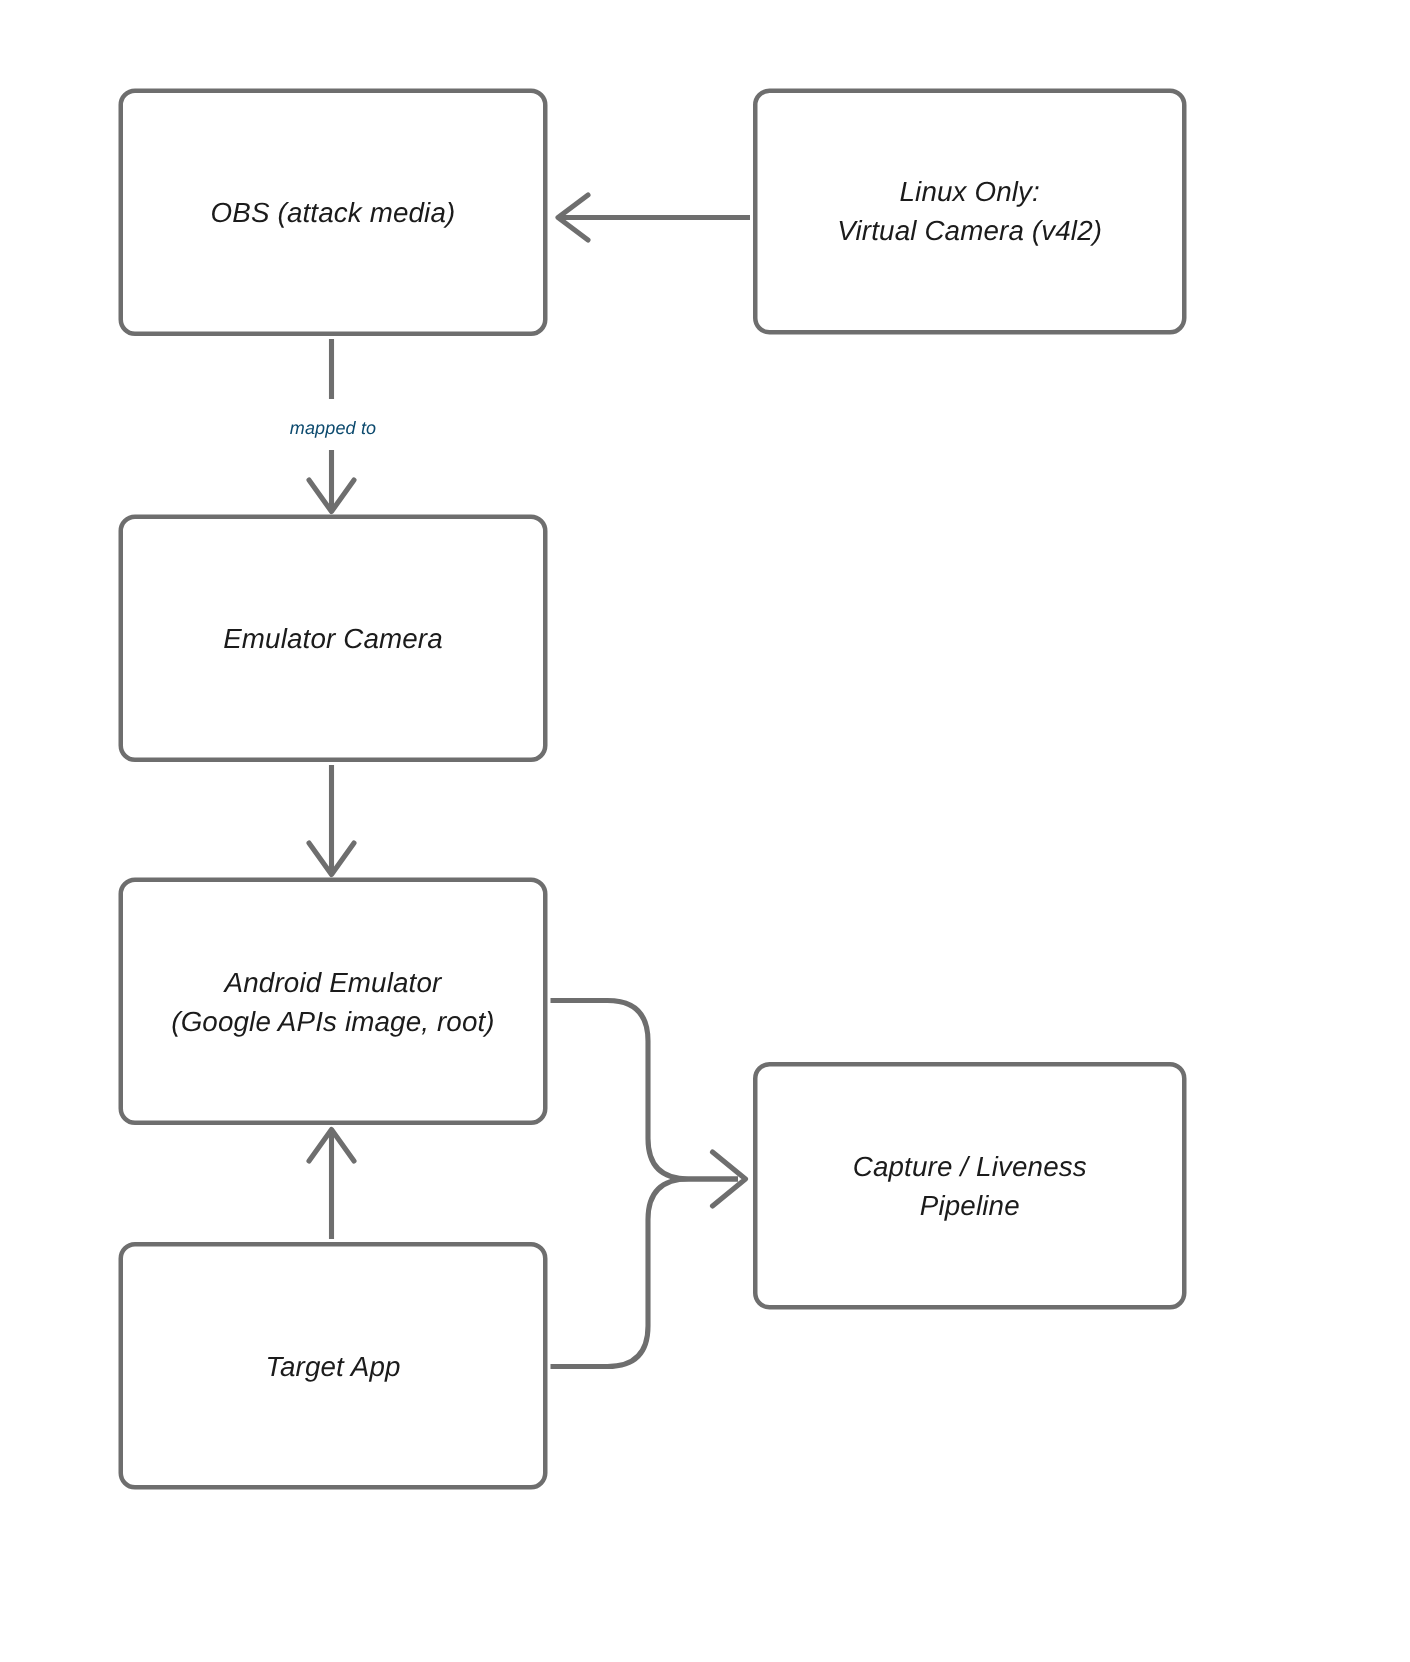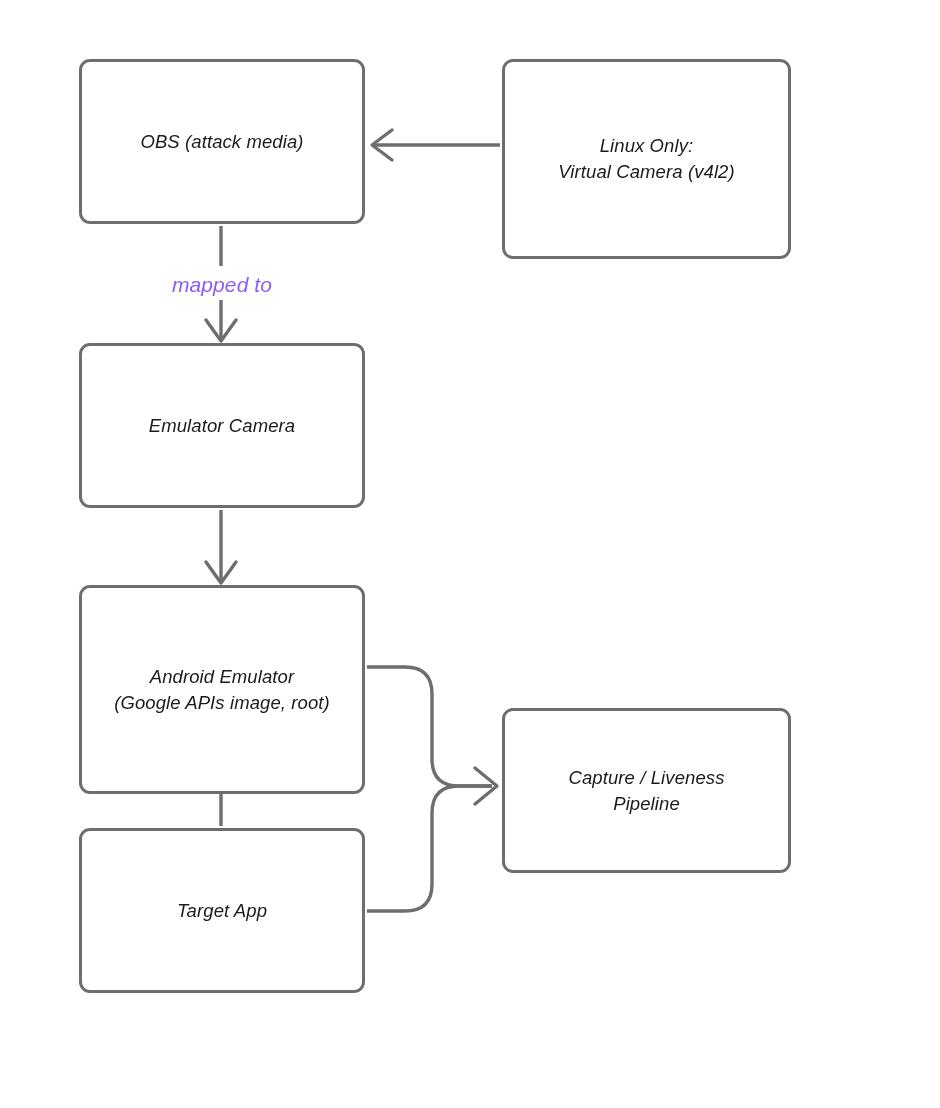--- a/index.html
+++ b/index.html
@@ -44,34 +44,34 @@
   .node-label {
     color: #1b1b1b;
     font-size: 18.5px;
     line-height: 26px;
     letter-spacing: 0.1px;
     white-space: pre-line;
     padding: 0 10px;
   }
   .edge-label {
     position: absolute;
-    color: #8b5cf6;
-    font-size: 21px;
+    color: #0c4a6e;
+    font-size: 12px;
     line-height: 26px;
     letter-spacing: 0.1px;
     text-align: center;
     background: #ffffff;
     white-space: nowrap;
   }
 
   
   #node-obs              { left: 79px;  top: 59px;  width: 286px; height: 165px; }
-  #node-virtual-camera   { left: 502px; top: 59px;  width: 289px; height: 200px; }
+  #node-virtual-camera   { left: 502px; top: 59px;  width: 289px; height: 164px; }
   #node-emulator-camera  { left: 79px;  top: 343px; width: 286px; height: 165px; align-items: center; }
-  #node-android-emulator { left: 79px;  top: 585px; width: 286px; height: 209px; }
+  #node-android-emulator { left: 79px;  top: 585px; width: 286px; height: 165px; }
   #node-capture-pipeline { left: 502px; top: 708px; width: 289px; height: 165px; }
   #node-target-app       { left: 79px;  top: 828px; width: 286px; height: 165px; }
 
   #label-mapped-to       { left: 146px; top: 272px; width: 152px; }
 </style>
 </head>
 <body>
 
 <div id="diagram-root">
 

